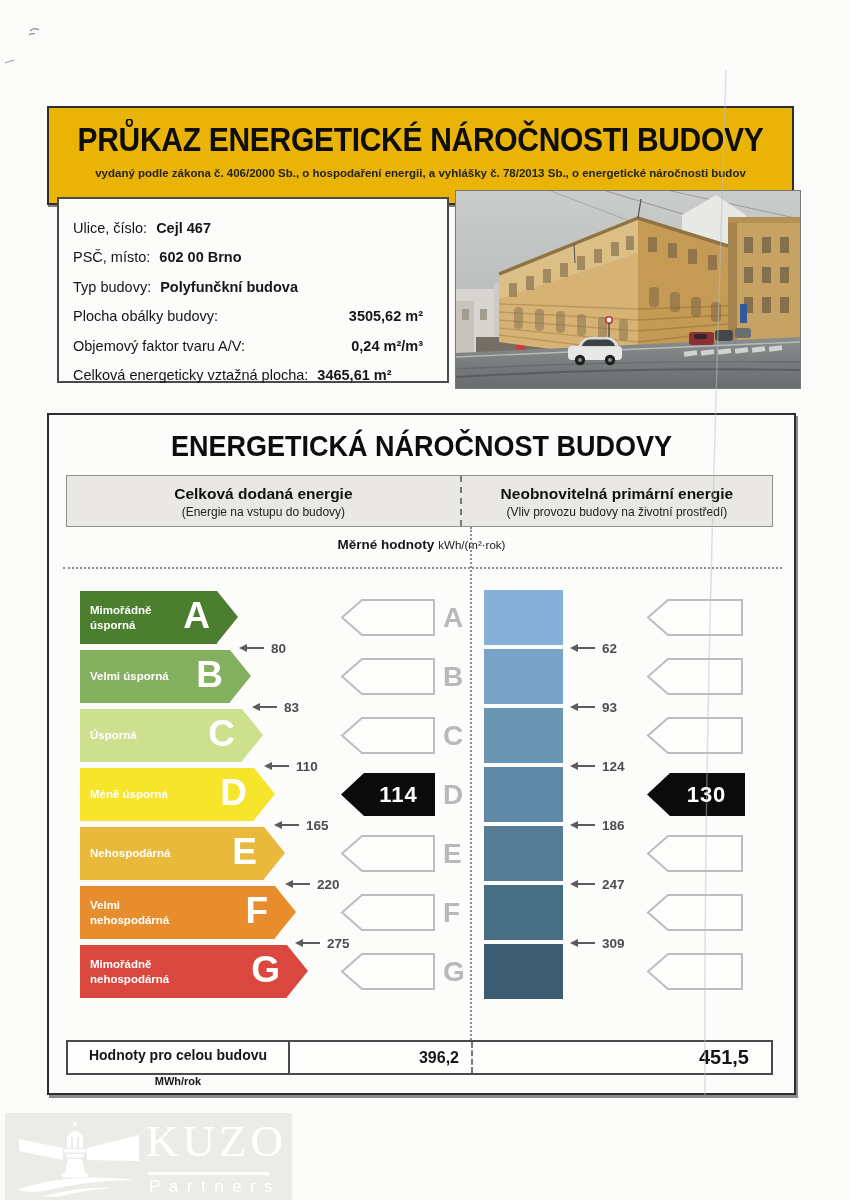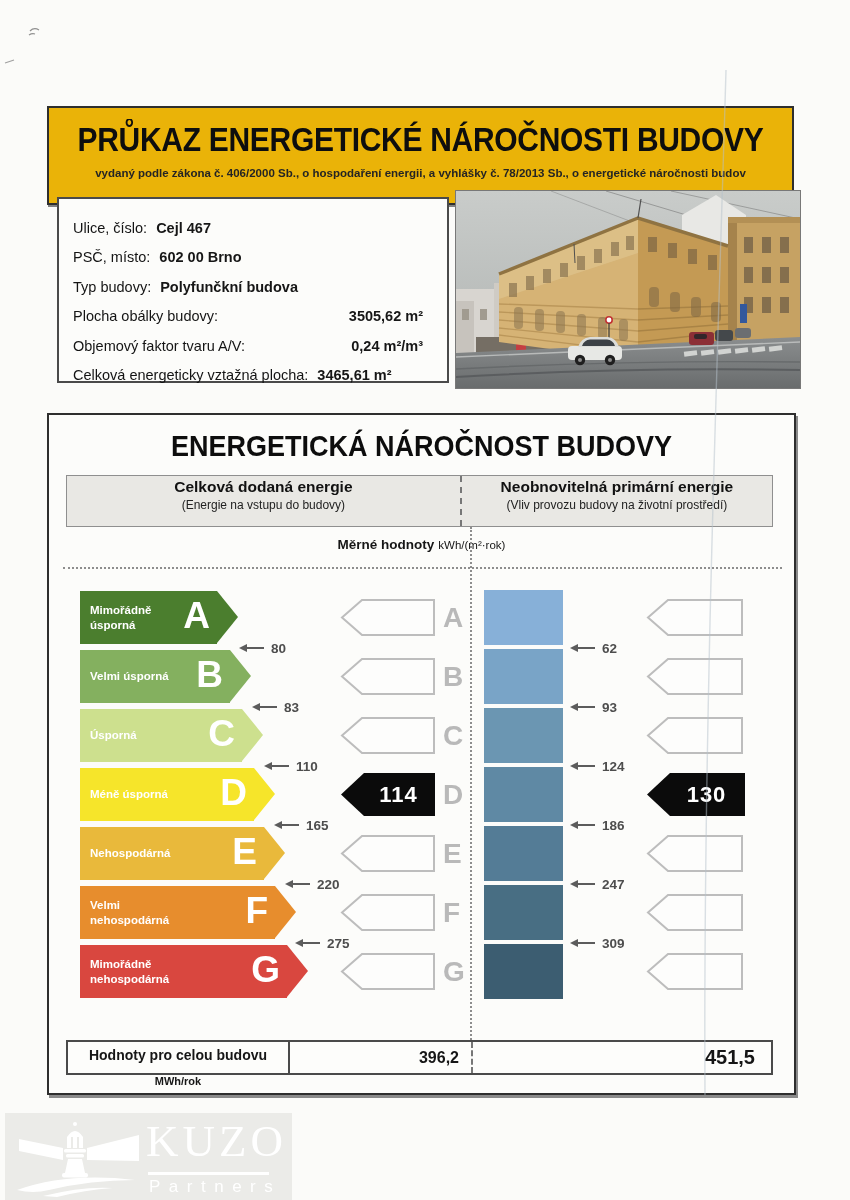--- a/index.html
+++ b/index.html
@@ -30,21 +30,21 @@
   .photo{position:absolute;left:455px;top:190px;width:344px;height:197px;
          border:1px solid #787878;overflow:hidden;background:#b7bab8;}
 
   
   .main-box{position:absolute;left:47px;top:413px;width:745px;height:678px;
             border:2px solid #2e2e2e;background:#fcfcfa;box-shadow:2px 3px 0 #8a8a8a;}
   .section-title{position:absolute;top:16px;left:0;width:100%;text-align:center;
                  font-size:27px;font-weight:bold;transform:scaleY(1.08);color:#0d0d0d;}
   .header-band{position:absolute;left:17px;top:60px;width:707px;height:52px;
                background:#e9e8e4;border:1px solid #8f8f8f;display:flex;box-sizing:border-box;}
-  .hcell{text-align:center;padding-top:2px;box-sizing:border-box;}
+  .hcell{text-align:center;padding-top:9px;box-sizing:border-box;}
   .hcell.left{width:56%;border-right:2px dashed #777;}
   .hcell.right{width:44%;}
   .hcell .ht{font-size:15.5px;font-weight:bold;color:#111;}
   .hcell .hs{font-size:12px;color:#222;margin-top:2px;}
   .units-row{position:absolute;top:120px;left:0;width:100%;text-align:center;}
   .units-row .u1{font-size:13.5px;font-weight:bold;}
   .units-row .u2{font-size:11.5px;margin-left:4px;}
   .dot-h{position:absolute;left:14px;right:12px;top:152px;border-top:2px dotted #8d8d8d;}
   .dot-v{position:absolute;left:421px;top:112px;height:513px;border-left:2px dotted #8d8d8d;}
 
@@ -83,21 +83,21 @@
   
   .totals{position:absolute;left:17px;top:625px;width:707px;height:35px;
           border:2px solid #4a4a4a;display:flex;background:#fdfdfb;box-sizing:border-box;}
   .t-label{width:222px;border-right:2px solid #4a4a4a;text-align:center;padding-top:5px;box-sizing:border-box;}
   .t-label .tl1{font-size:14px;font-weight:bold;}
   .t-label .tl2{font-size:11px;font-weight:bold;margin-top:12px;}
   .t-mid{width:181px;display:flex;align-items:center;justify-content:flex-end;
          padding-right:12px;box-sizing:border-box;font-size:16px;font-weight:bold;}
   .t-sep{border-left:2px dashed #777;}
   .t-right{flex:1;display:flex;align-items:center;justify-content:flex-end;
-           padding-right:16px;font-size:20px;font-weight:bold;}
+           padding-right:22px;font-size:20px;font-weight:bold;}
 
   
   .logo{position:absolute;left:5px;top:1113px;width:287px;height:87px;background:#ebebe8;}
   .logo-name{position:absolute;left:141px;top:2px;font-family:"Liberation Serif", serif;
              font-size:45px;color:#fff;letter-spacing:4px;}
   .logo-line{position:absolute;left:143px;top:59px;width:121px;height:2.5px;background:#fff;}
   .logo-sub{position:absolute;left:144px;top:64px;font-size:17px;color:#fff;letter-spacing:8.5px;}
   .lh-svg{position:absolute;left:8px;top:5px;}
 </style>
 </head>

